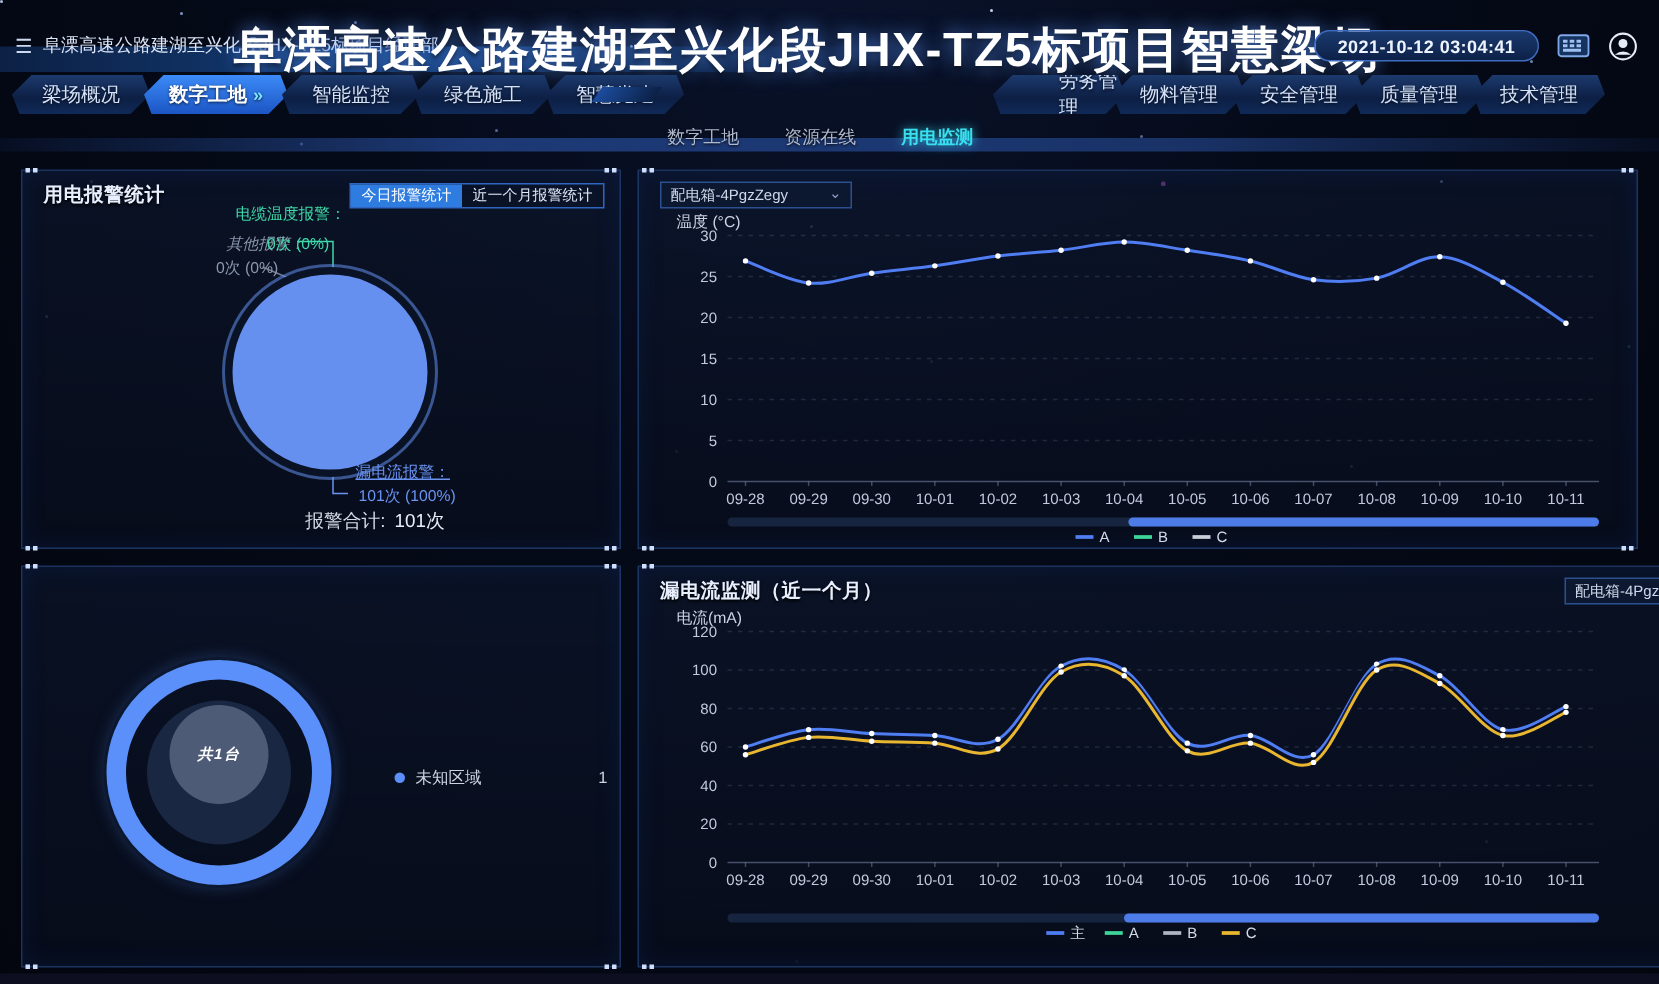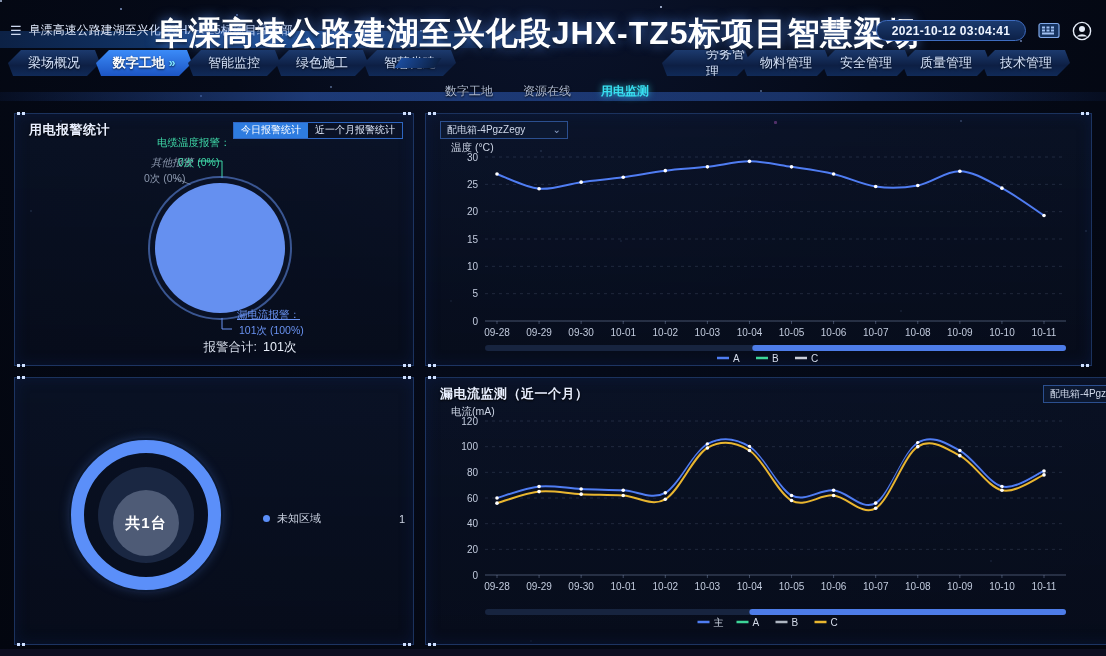--- a/index.html
+++ b/index.html
@@ -84,22 +84,22 @@
     background:#6590f0;box-shadow:0 0 0 5px #0a1226,0 0 0 7px rgba(100,145,240,.55);cursor:pointer;}
   .pie-label{position:absolute;font-size:10.5px;white-space:nowrap;}
   .lbl-green{color:#3fd9a8;} .lbl-gray{color:#8b97ad;} .lbl-blue{color:#6a93f2;}
   .alarm-total{position:absolute;left:0;bottom:9px;width:100%;text-align:center;font-size:12.5px;color:#d5dce9;margin-left:36px;}
   .alarm-total b{font-weight:normal;margin-left:6px;color:#e8eef9;}
 
   
   .donut-ring{position:absolute;left:56px;top:62px;width:150px;height:150px;border-radius:50%;
     border:13px solid #5b8ff9;box-shadow:0 0 0 2px #0c1830,0 0 12px rgba(91,143,249,.35);cursor:pointer;}
   .donut-in1{position:absolute;left:83px;top:89px;width:96px;height:96px;border-radius:50%;background:#1a2742;}
-  .donut-in2{position:absolute;left:98px;top:112px;width:66px;height:66px;border-radius:50%;background:#4e5b76;
-    display:flex;align-items:center;justify-content:center;color:#fff;font-size:15px;font-weight:bold;letter-spacing:1px;}
+  .donut-in2{position:absolute;left:98px;top:92px;width:66px;height:66px;border-radius:50%;background:#4e5b76;
+    display:flex;align-items:center;justify-content:center;color:#fff;font-size:10px;font-weight:bold;letter-spacing:1px;font-style:italic;}
   .dev-legend{position:absolute;left:248px;top:133px;width:142px;display:flex;align-items:center;cursor:pointer;}
   .dev-dot{width:7px;height:7px;border-radius:50%;background:#5b8ff9;}
   .dev-name{margin-left:7px;font-size:11px;color:#ccd3e2;text-align:right;}
   .dev-val{margin-left:auto;font-size:11px;color:#ccd3e2;}
 
   
   .chart{position:absolute;left:13px;top:27px;width:641px;}
   #chart-cable{height:221px;} #chart-leak{height:235px;}
   svg text{fill:#c2cbdd;font-size:10px;font-family:"Liberation Sans","DejaVu Sans",sans-serif;}
   svg .ylab{font-size:10.5px;fill:#ccd4e4;}

